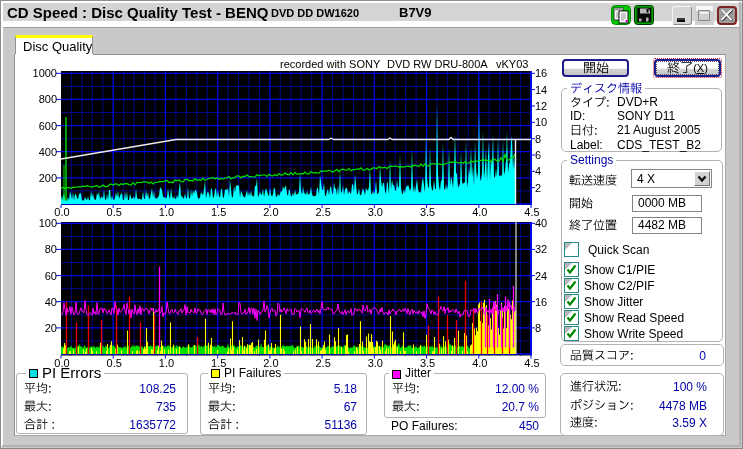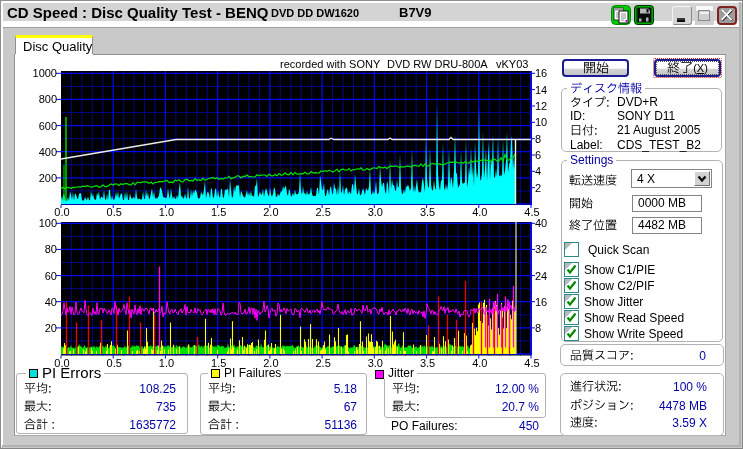--- a/index.html
+++ b/index.html
@@ -420,21 +420,21 @@
 <div class="gt" style="left:26px;top:367px;height:12px;display:flex;align-items:center">
     <span style="display:inline-block;width:9px;height:9px;background:#00e0e0;border:1px solid #000;margin-right:4px"></span>
     <span style="font-size:15px;color:#000">PI Errors</span>
   </div>
 <div class="gb" style="left:200px;top:373px;width:167px;height:62px;border-radius:3px"></div>
 <div class="gt" style="left:208px;top:367px;height:12px;display:flex;align-items:center">
     <span style="display:inline-block;width:9px;height:9px;background:#ffff00;border:1px solid #000;margin-right:4px"></span>
     <span style="font-size:12px;color:#000">PI Failures</span>
   </div>
 <div class="gb" style="left:384px;top:373px;width:162px;height:45px;border-radius:3px"></div>
-<div class="gt" style="left:372px;top:367px;height:12px;display:flex;align-items:flex-end">
+<div class="gt" style="left:389px;top:367px;height:12px;display:flex;align-items:flex-end">
     <span style="display:inline-block;width:9px;height:9px;background:#ff00ff;border:1px solid #000;margin-right:4px"></span>
     <span style="font-size:12px;color:#000">Jitter</span>
   </div>
 <div style="position:absolute;left:24px;top:382px;width:28px;height:14px">
     <svg width="28" height="14" viewBox="0 0 28 14" style="display:block">
       <path d="M6.3 6.4H11.4V7.1H6.3V11.4H5.5V7.1H0.6V6.4H5.5V1.9H1.0V1.2H11.0V1.9H6.3ZM7.8 5.4Q8.3 4.8 8.7 4.0Q9.2 3.2 9.5 2.5L10.2 2.9Q9.9 3.6 9.4 4.4Q8.9 5.2 8.5 5.8ZM2.4 2.5Q2.8 3.1 3.3 3.9Q3.7 4.6 4.1 5.4L3.4 5.7Q3.1 5.0 2.6 4.2Q2.1 3.4 1.8 2.9Z M23.1 2.4V3.8Q23.1 5.1 23.0 6.7Q22.9 8.2 22.7 9.3Q22.6 10.3 22.1 10.8Q21.6 11.3 20.7 11.3H19.0L18.8 10.5H20.6Q21.3 10.5 21.5 10.2Q21.8 9.9 21.9 9.2Q22.1 8.2 22.2 6.7Q22.2 5.2 22.2 3.8V3.2H18.3Q17.7 4.3 17.0 5.3L16.4 4.7Q17.1 3.9 17.7 2.7Q18.2 1.6 18.6 0.5L19.3 0.7Q19.1 1.5 18.7 2.4ZM14.8 8.6Q15.6 8.3 16.4 7.9L16.5 8.6Q14.9 9.4 12.7 10.1L12.5 9.4Q13.3 9.1 14.1 8.9V4.5H12.6V3.9H14.1V0.6H14.8V3.9H16.2V4.5H14.8ZM17.7 5.1H21.2V5.8H17.7ZM21.4 7.6Q20.5 8.1 19.4 8.6Q18.2 9.1 17.3 9.3L17.0 8.6Q18.0 8.3 19.1 7.9Q20.2 7.4 21.2 6.9Z M25.1 4.8V4.6Q25.1 4.3 25.3 4.1Q25.5 3.9 25.8 3.9Q26.2 3.9 26.4 4.1Q26.6 4.3 26.6 4.6V4.8Q26.6 5.1 26.4 5.3Q26.2 5.5 25.8 5.5Q25.5 5.5 25.3 5.3Q25.1 5.1 25.1 4.8ZM25.1 10.0V9.9Q25.1 9.5 25.3 9.3Q25.5 9.2 25.8 9.2Q26.2 9.2 26.4 9.3Q26.6 9.5 26.6 9.9V10.0Q26.6 10.3 26.4 10.5Q26.2 10.7 25.8 10.7Q25.5 10.7 25.3 10.5Q25.1 10.3 25.1 10.0Z" fill="#000000"></path>
     </svg>
   </div>
 <div class="val" style="left:76px;top:382px;width:100px">108.25</div>
 <div style="position:absolute;left:24px;top:400px;width:28px;height:14px">

